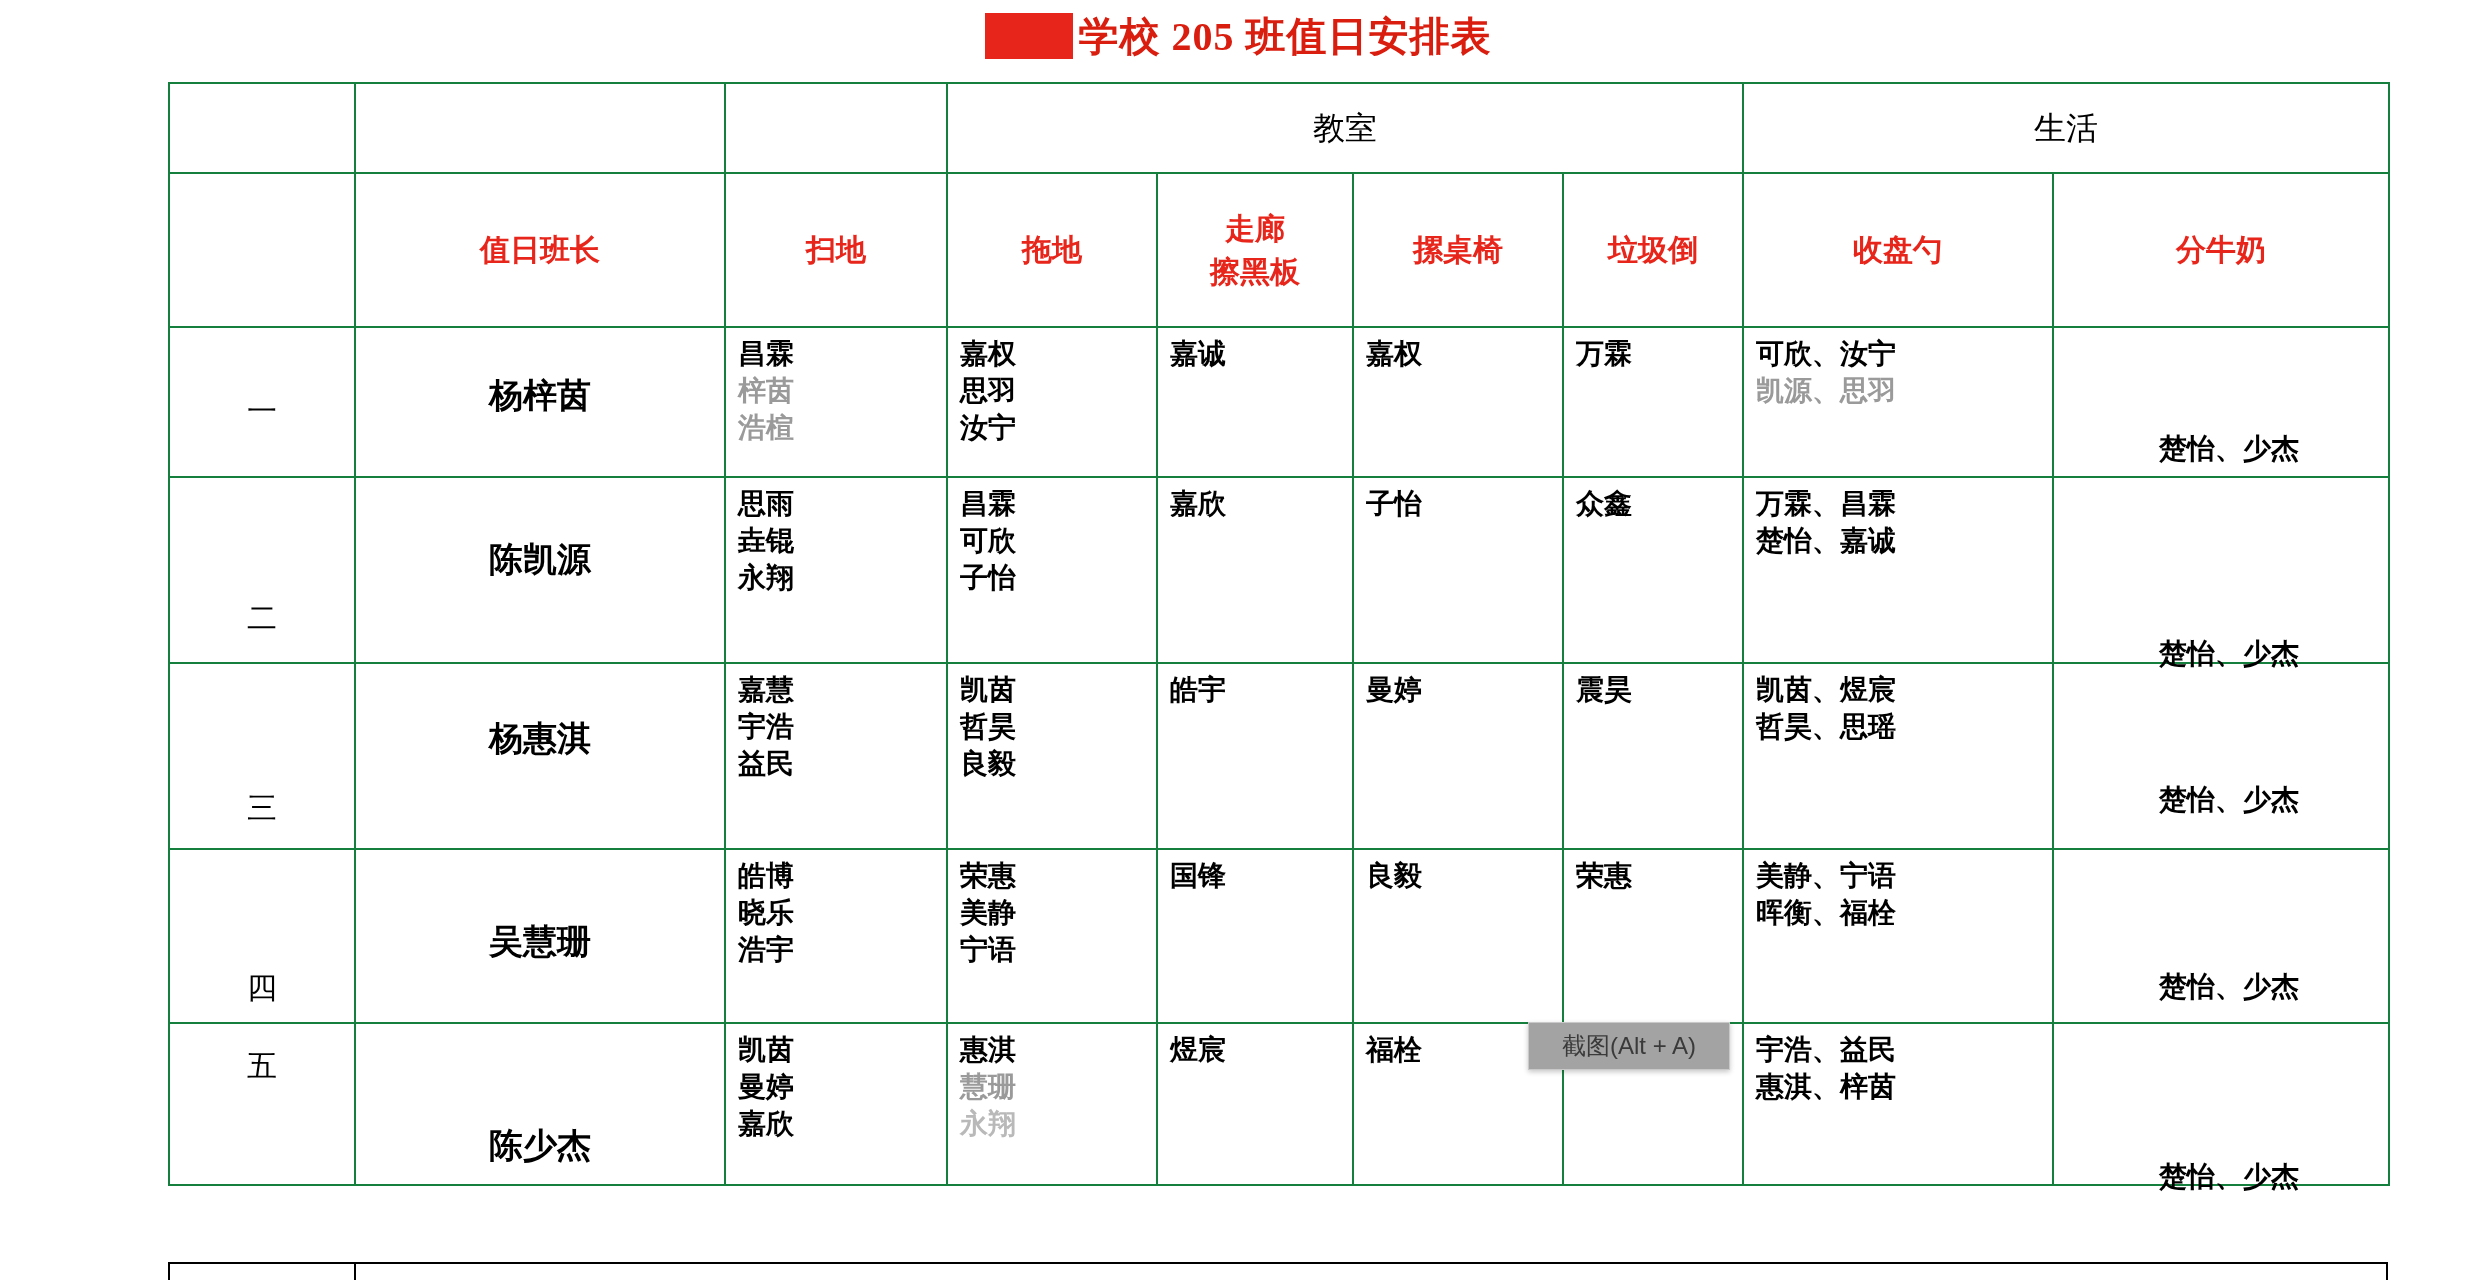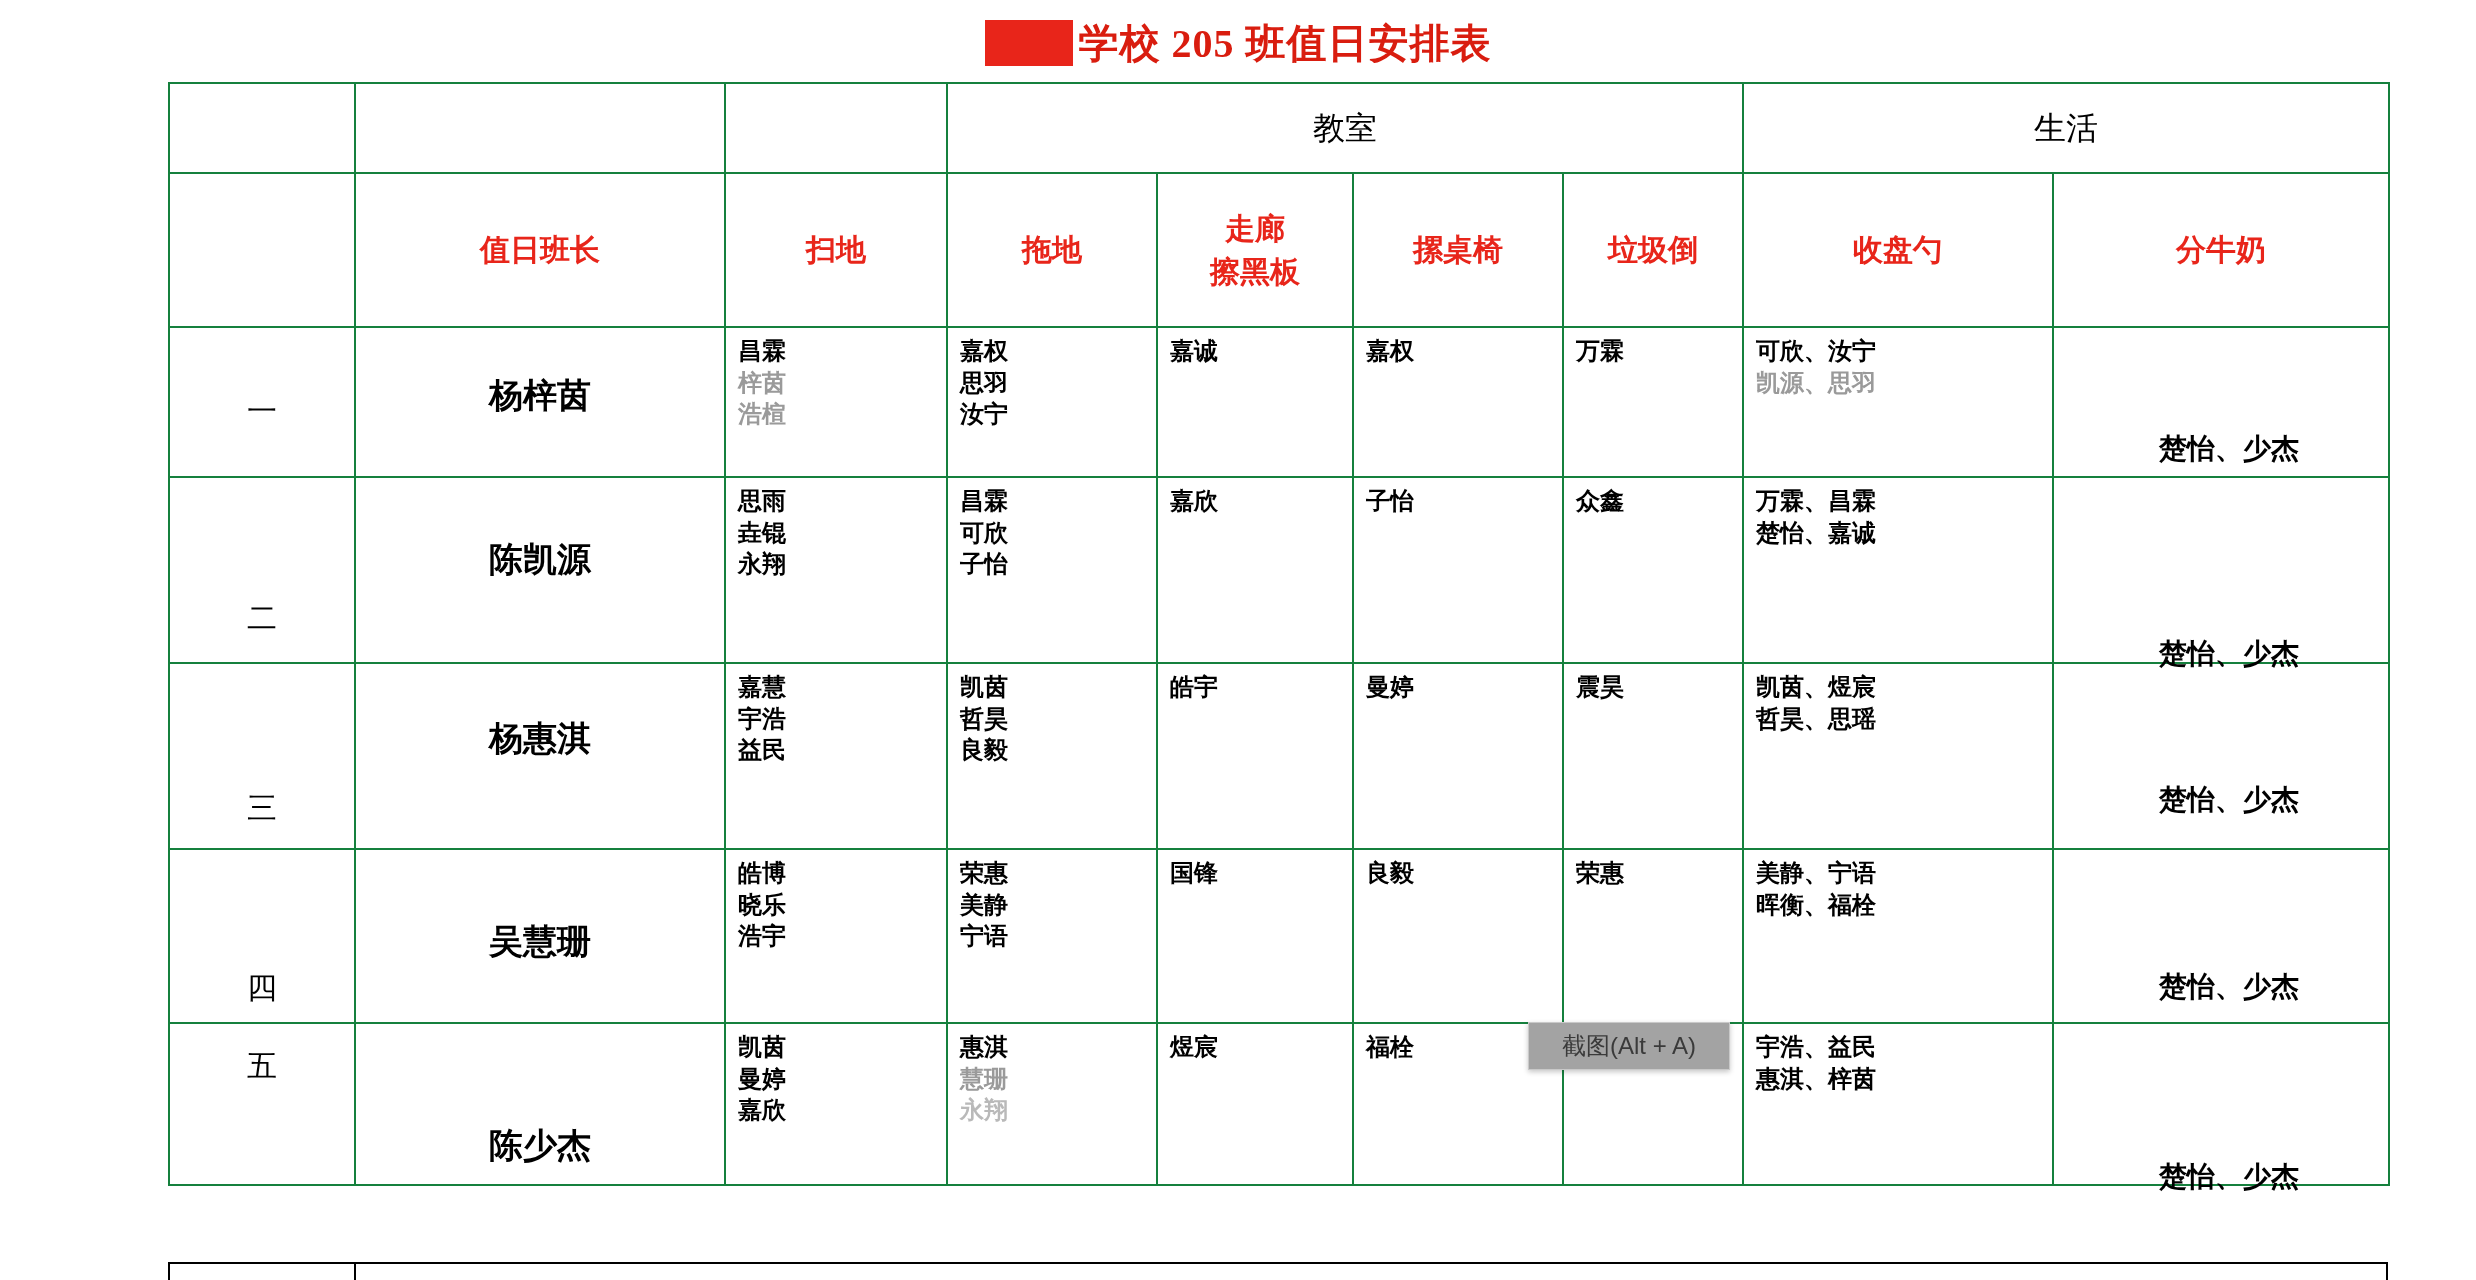--- a/index.html
+++ b/index.html
@@ -11,26 +11,26 @@
     width: 2476px;
     height: 1280px;
     font-family: "Liberation Sans", sans-serif;
     overflow: hidden;
     position: relative;
   }
 
   
   .title-bar {
     position: absolute;
-    top: 12px;
+    top: 0;
     left: 0;
     width: 2476px;
     height: 62px;
     display: flex;
-    align-items: center;
+    align-items: flex-end;
     justify-content: center;
   }
   .title-block {
     display: flex;
     align-items: center;
     height: 52px;
   }
   .title-swatch {
     width: 88px;
     height: 46px;
@@ -143,21 +143,21 @@
     left: 0; right: 0;
   }
   .lead-1 .inner { top: 46%; transform: translateY(-50%); }
   .lead-2 .inner { top: 32%; }
   .lead-3 .inner { top: 28%; }
   .lead-4 .inner { top: 40%; }
   .lead-5 .inner { top: 62%; }
 
   .names {
     padding: 8px 10px 0 12px;
-    font-size: 24px;
+    font-size: 28px;
     line-height: 1.32;
     font-family: "Liberation Serif", serif;
     color: #000;
     font-weight: bold;
   }
   .names.left { text-align: left; }
   .names .faint { color: #9a9a9a; font-weight: bold; }
   .names .faintest { color: #b9b9b9; font-weight: bold; }
 
   .milk-cell {

